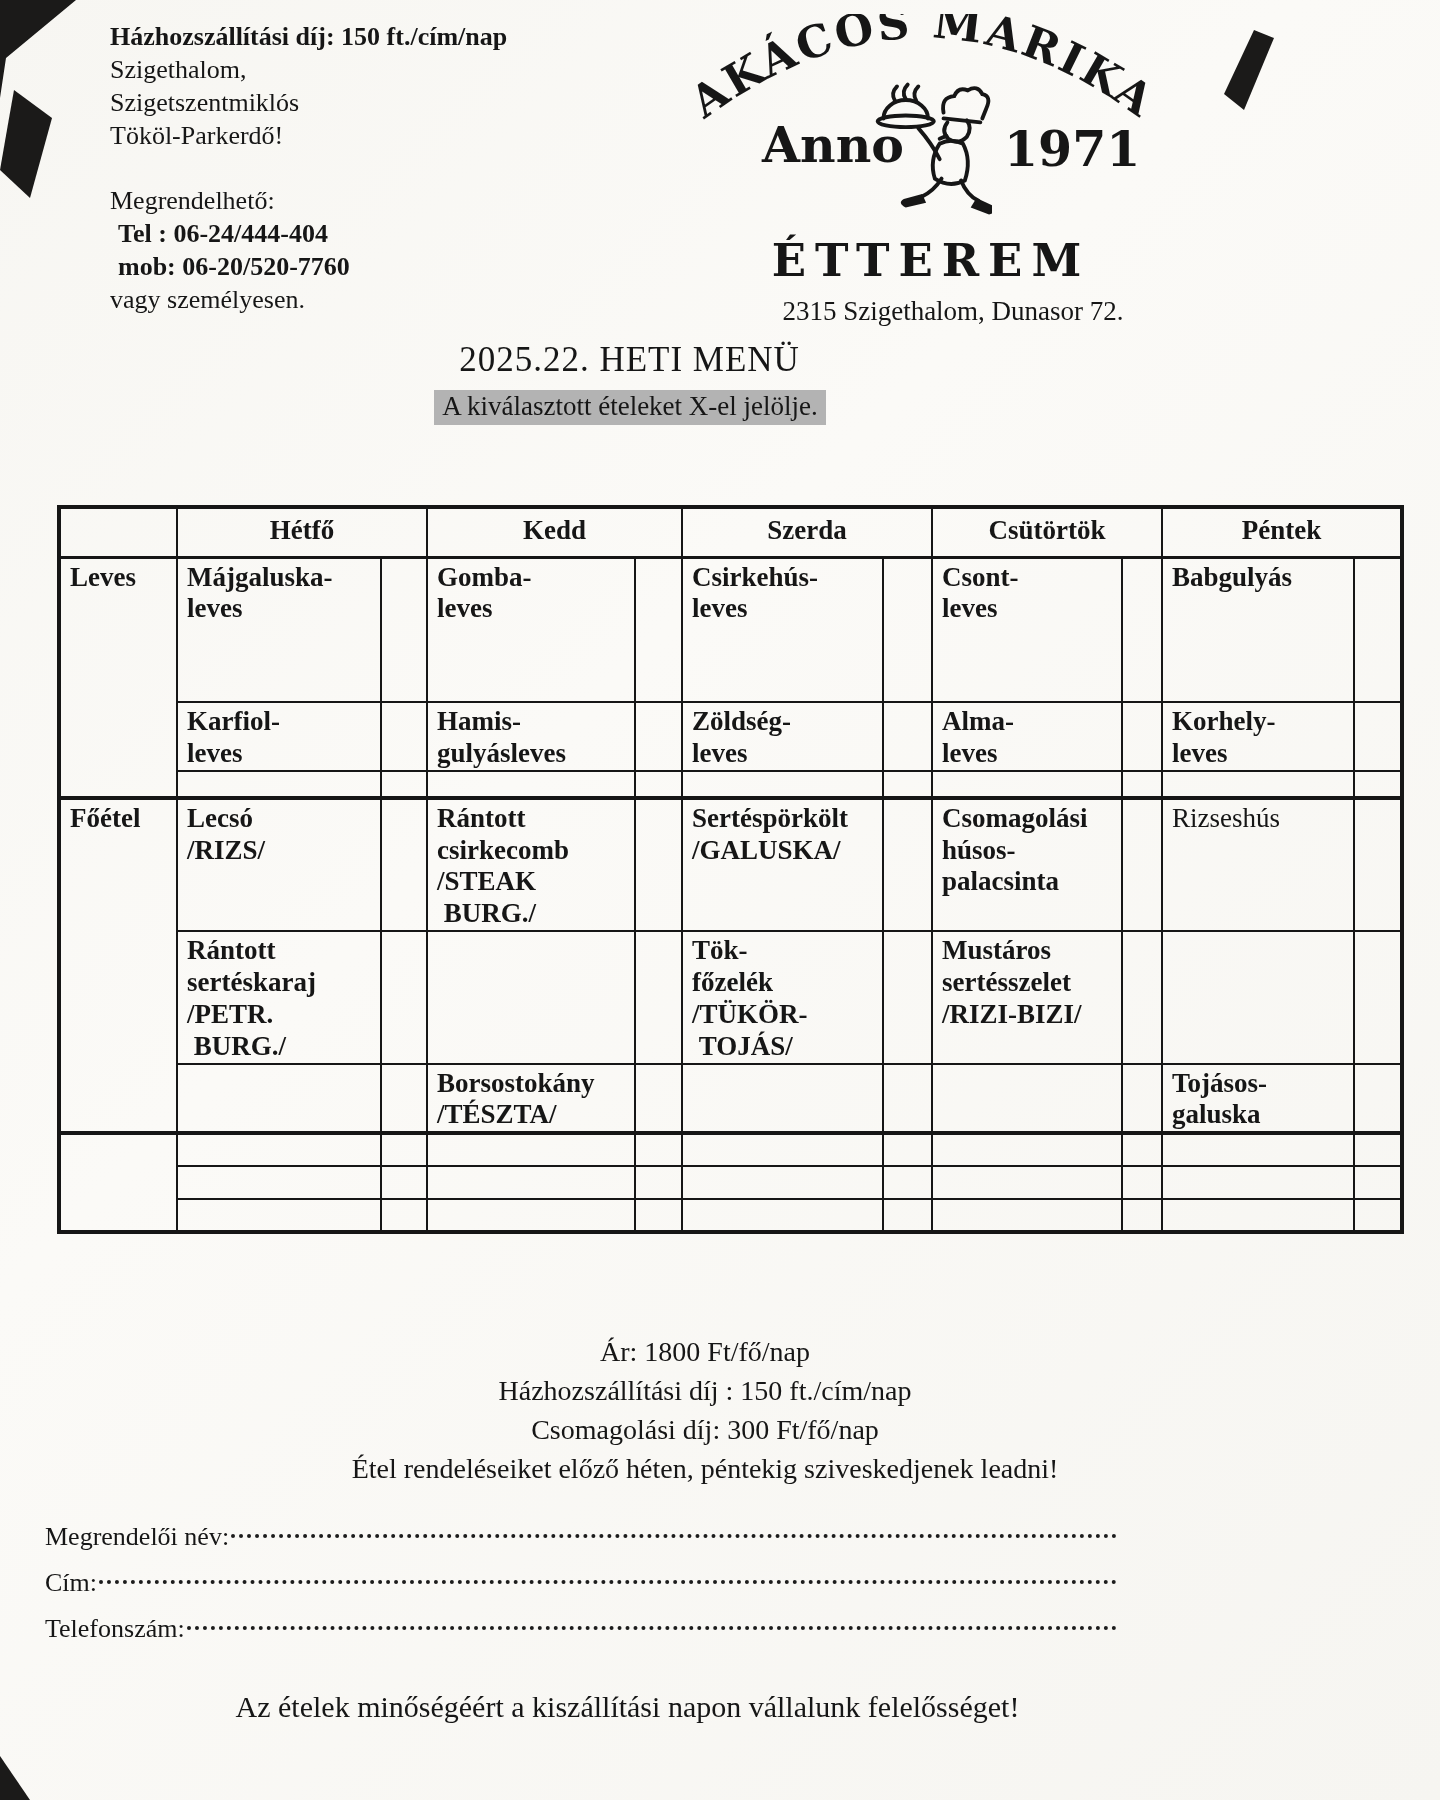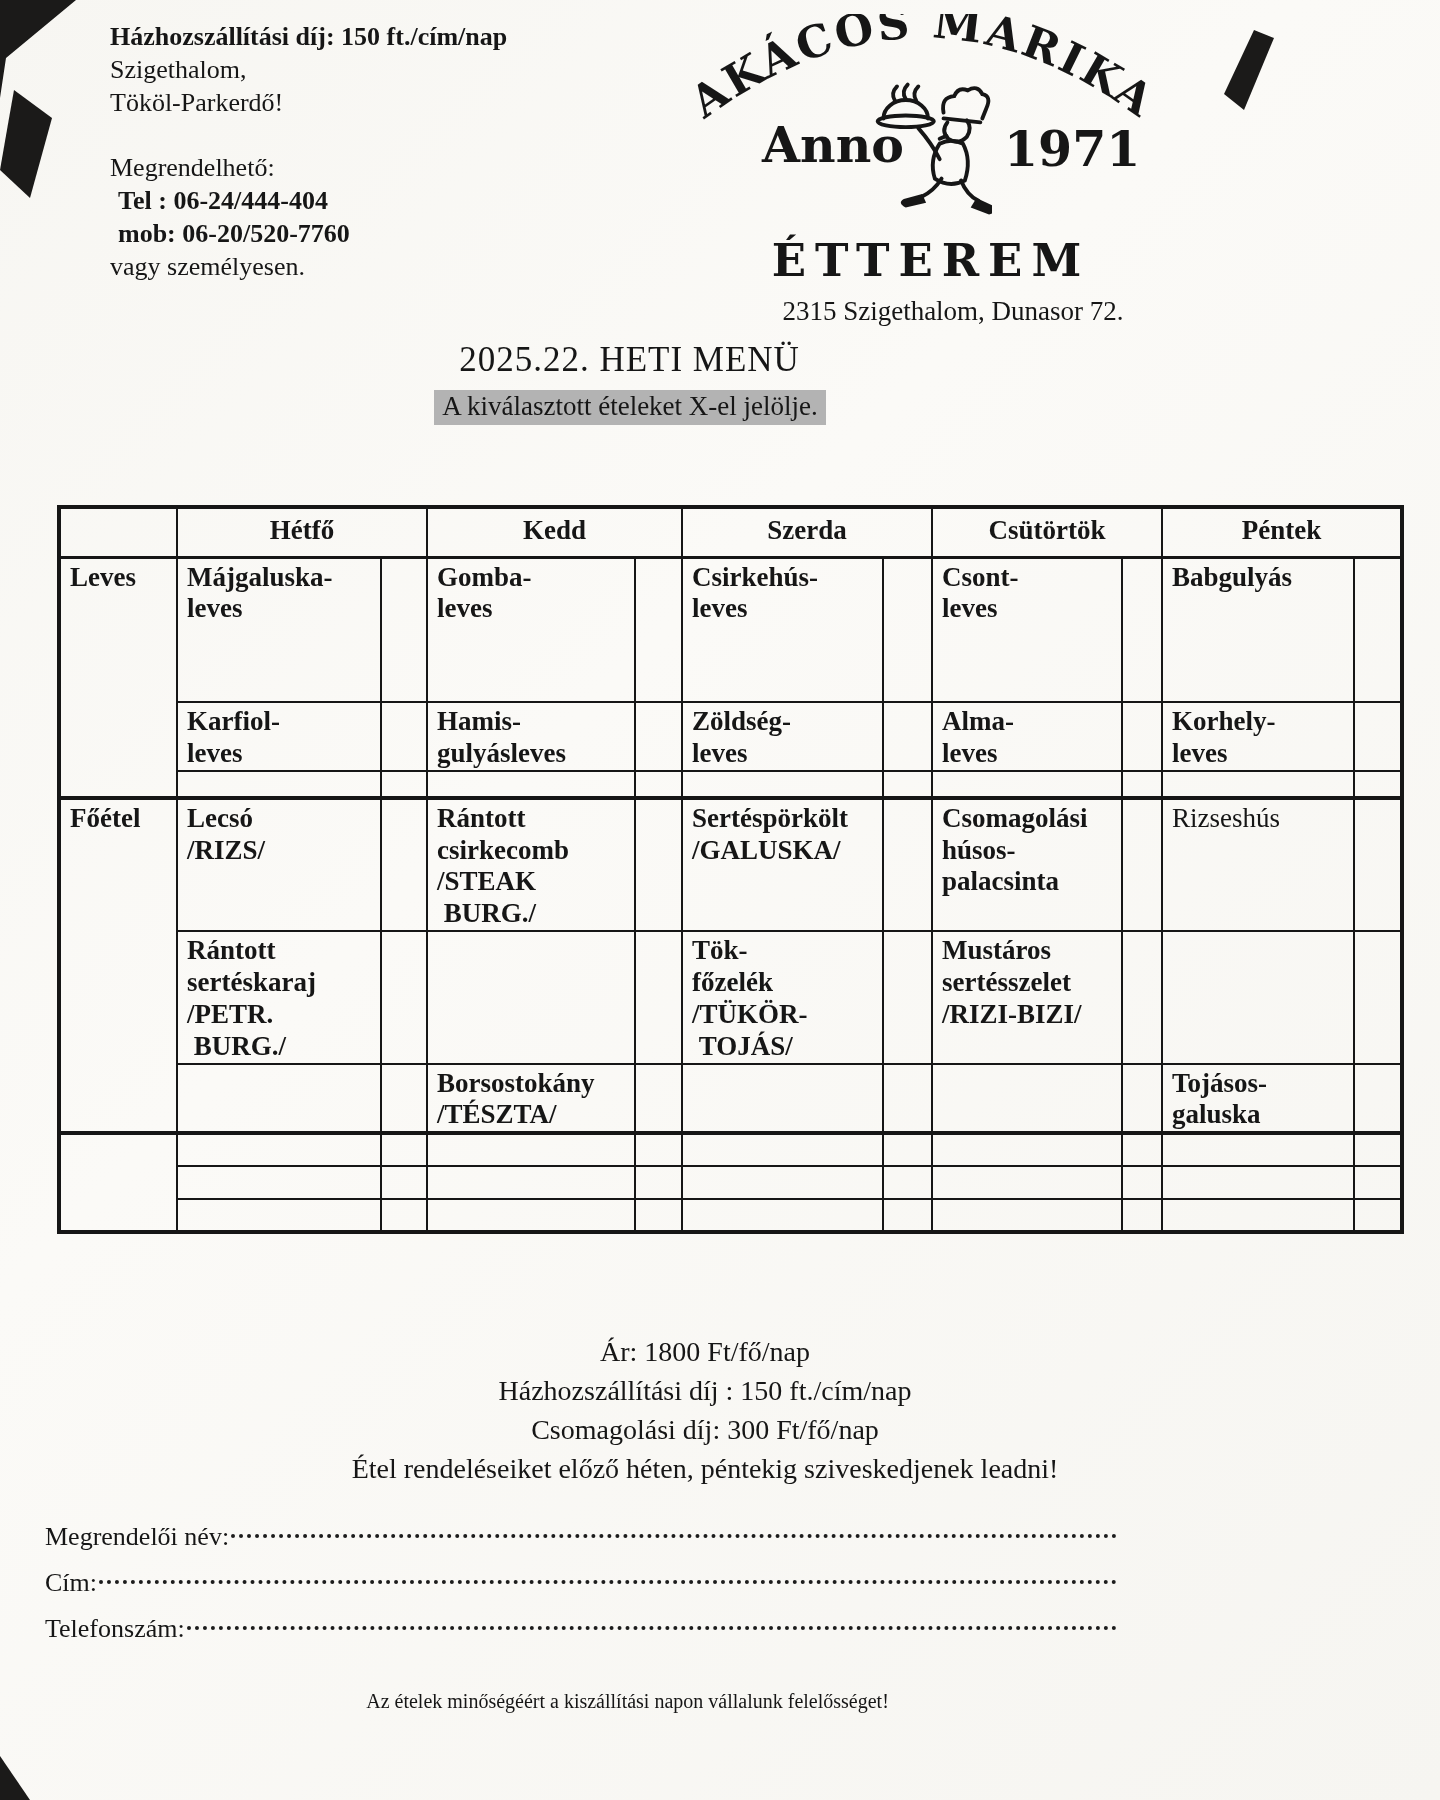--- a/index.html
+++ b/index.html
@@ -63,35 +63,36 @@
   
   .pricing { position:absolute; top:1332px; left:0; width:1410px; text-align:center;
              font-size:28px; line-height:39px; }
 
   
   .form { position:absolute; left:45px; top:1522px; width:1072px; font-size:26px; }
   .form-line { display:flex; align-items:baseline; height:46px; }
   .leader { flex:1; border-bottom:4px dotted #1c1c1c; transform:translateY(-7px); margin-left:2px; }
 
   
-  .footer { position:absolute; top:1690px; left:0; width:1255px; text-align:center; font-size:20px; }
+  .footer { position:absolute; top:1690px; left:0; width:1255px; text-align:center; font-size:30px; }
 </style>
 </head>
 <body>
 
 <div class="page">
 
   <div class="artifact art-tl1"></div>
   <div class="artifact art-tl2"></div>
   <div class="artifact art-tr"></div>
   <div class="artifact art-bl"></div>
 
   <div class="info">
     <div class="b">Házhozszállítási díj: 150 ft./cím/nap</div>
     <div>Szigethalom,</div>
+    <div>Szigetszentmiklós</div>
     <div>Tököl-Parkerdő!</div>
     <div class="gap"></div>
     <div>Megrendelhető:</div>
     <div class="b indent">Tel : 06-24/444-404</div>
     <div class="b indent">mob: 06-20/520-7760</div>
     <div>vagy személyesen.</div>
   </div>
 
   <div class="logo">
     <svg class="arc-svg" width="462" height="112" viewBox="0 0 462 112">

